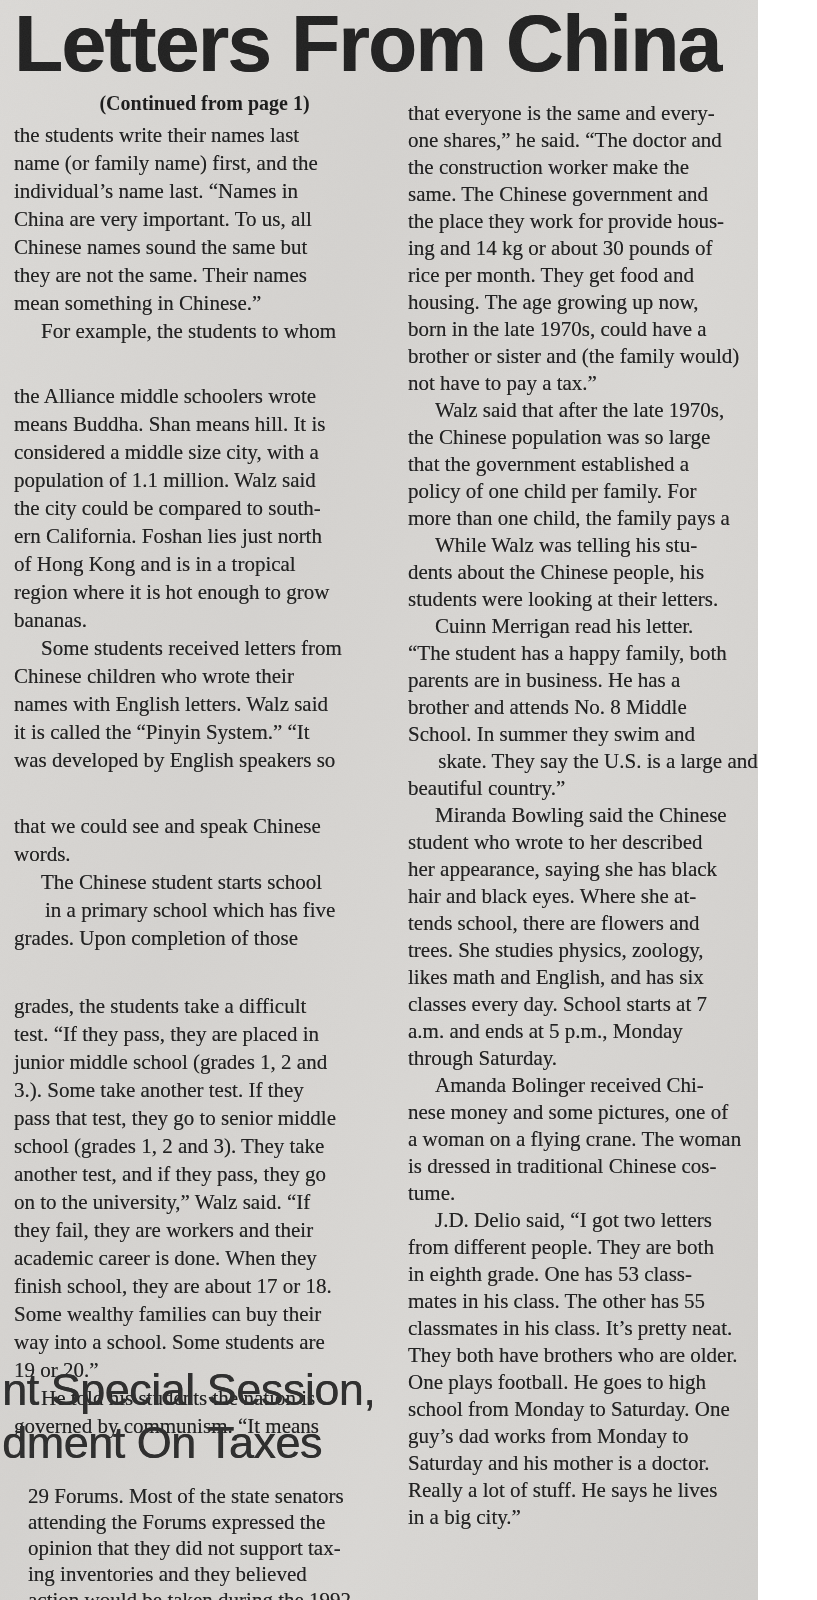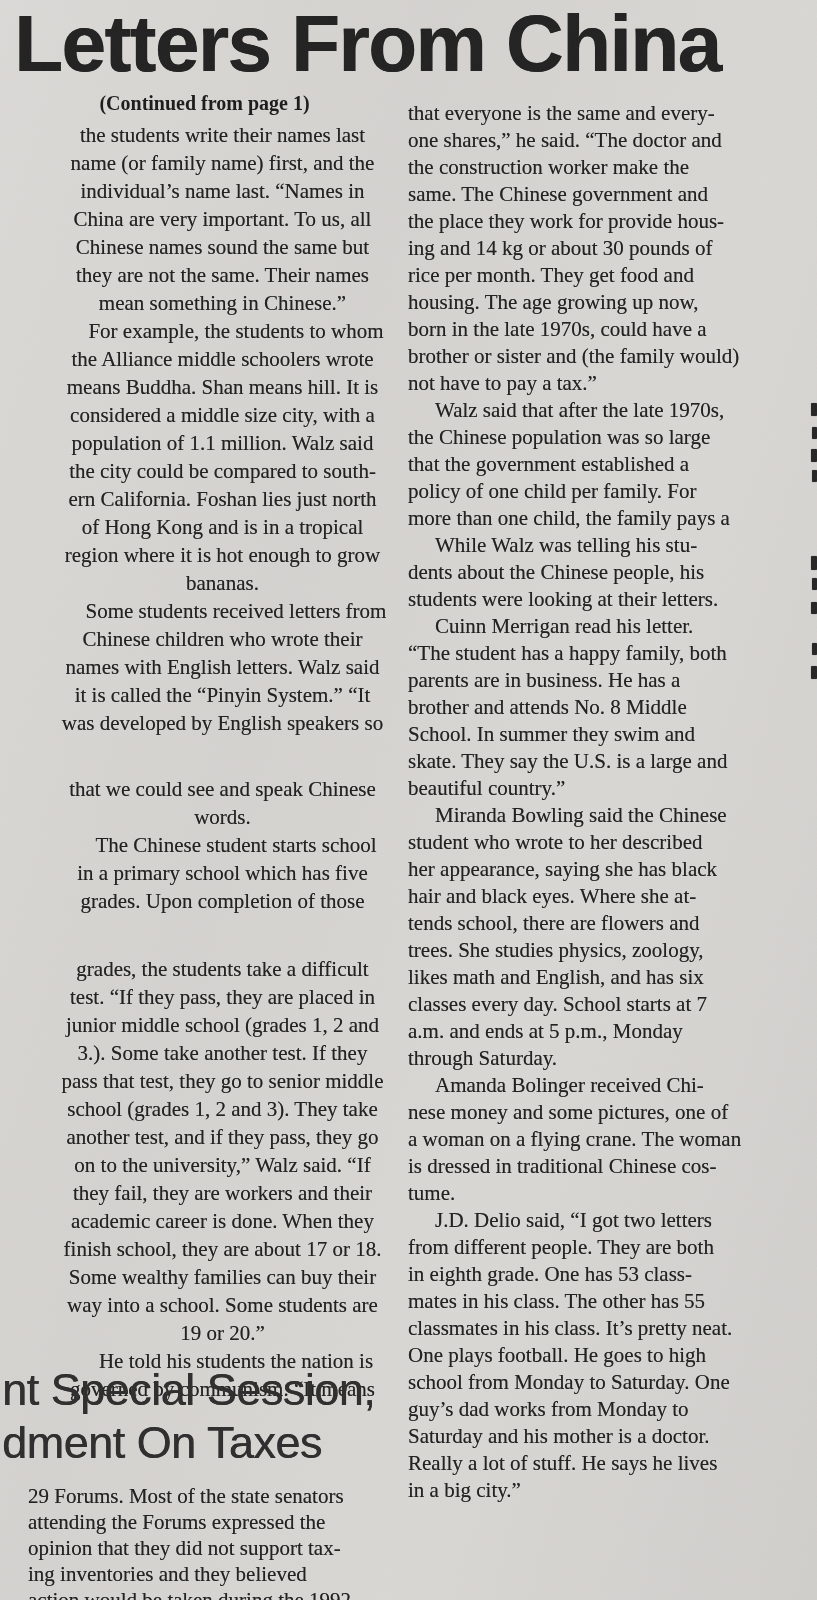--- a/index.html
+++ b/index.html
@@ -1,18 +1,18 @@
 <!DOCTYPE html>
 <html lang="en"><head>
 <meta charset="utf-8">
 <style>
   html,body{margin:0;padding:0;}
   #page{
     position:relative;
-    width:817px;height:1600px;
+    width:758px;height:1600px;
     overflow:hidden;
     background:linear-gradient(105deg,#dcdad7 0%,#d5d3d0 35%,#dad8d5 65%,#d1cfcc 100%);
     font-family:"Liberation Serif",serif;
     color:#1c1c1c;
   }
   .headline{
     position:absolute;left:14px;top:4px;
     font-family:"Liberation Sans",sans-serif;
     font-weight:bold;font-size:80px;line-height:1;
     letter-spacing:-1.5px;color:#1f1f1f;
@@ -23,21 +23,21 @@
     position:absolute;left:18px;top:92px;width:373px;
     text-align:center;font-weight:bold;font-size:20px;
     color:#181818;
   }
   .col{
     position:absolute;
     font-size:21px;
     color:#1d1d1d;
     text-shadow:0 0 0.5px rgba(25,25,25,.55);
   }
-  #left-col{left:36px;top:121px;width:373px;line-height:28px;text-align:center;}
+  #left-col{left:14px;top:121px;width:373px;line-height:28px;}
   #right-col{left:408px;top:100px;width:380px;line-height:27px;}
   .line{white-space:nowrap;}
   .line.indent{text-indent:27px;}
   .subhead{
     position:absolute;left:2px;top:1363px;
     font-family:"Liberation Sans",sans-serif;
     font-weight:400;font-size:45px;line-height:53px;
     letter-spacing:-0.5px;color:#2b2b2b;
     text-shadow:0.4px 0 0 currentColor;
     white-space:nowrap;
@@ -63,42 +63,42 @@
         <div class="line" style="word-spacing: 0px;">the students write their names last</div>
         <div class="line" style="word-spacing: 0px;">name (or family name) first, and the</div>
         <div class="line" style="word-spacing: 0px;">individual’s name last. “Names in</div>
         <div class="line" style="word-spacing: 0px;">China are very important. To us, all</div>
         <div class="line" style="word-spacing: 0px;">Chinese names sound the same but</div>
         <div class="line" style="word-spacing: 0px;">they are not the same. Their names</div>
         <div class="line endline">mean something in Chinese.”</div>
       </div>
       <div>
         <div class="line indent" style="word-spacing: 0px;">For example, the students to whom</div>
-        <div class="line" style="word-spacing: 0px;">the Alliance middle schoolers wrote</div>
+        <div class="line" style="word-spacing: 0px; margin-top: 37px;">the Alliance middle schoolers wrote</div>
         <div class="line" style="word-spacing: 0px;">means Buddha. Shan means hill. It is</div>
         <div class="line" style="word-spacing: 0px;">considered a middle size city, with a</div>
         <div class="line" style="word-spacing: 0px;">population of 1.1 million. Walz said</div>
         <div class="line" style="word-spacing: 0px;">the city could be compared to south-</div>
         <div class="line" style="word-spacing: 0px;">ern California. Foshan lies just north</div>
         <div class="line" style="word-spacing: 0px;">of Hong Kong and is in a tropical</div>
         <div class="line" style="word-spacing: 0px;">region where it is hot enough to grow</div>
         <div class="line endline">bananas.</div>
       </div>
       <div>
         <div class="line indent" style="word-spacing: 0px;">Some students received letters from</div>
         <div class="line" style="word-spacing: 0px;">Chinese children who wrote their</div>
         <div class="line" style="word-spacing: 0px;">names with English letters. Walz said</div>
         <div class="line" style="word-spacing: 0px;">it is called the “Pinyin System.” “It</div>
         <div class="line" style="word-spacing: 0px;">was developed by English speakers so</div>
         <div class="line" style="word-spacing: 0px; margin-top: 38px;">that we could see and speak Chinese</div>
         <div class="line endline">words.</div>
       </div>
       <div>
         <div class="line indent" style="word-spacing: 0px;">The Chinese student starts school</div>
-        <div class="line" style="word-spacing: 0px;">in a primary school which has five</div>
+        <div class="line" style="word-spacing: 0px; margin-left: 31px;">in a primary school which has five</div>
         <div class="line" style="word-spacing: 0px;">grades. Upon completion of those</div>
         <div class="line" style="word-spacing: 0px; margin-top: 40px;">grades, the students take a difficult</div>
         <div class="line" style="word-spacing: 0px;">test. “If they pass, they are placed in</div>
         <div class="line" style="word-spacing: 0px;">junior middle school (grades 1, 2 and</div>
         <div class="line" style="word-spacing: 0px;">3.). Some take another test. If they</div>
         <div class="line" style="word-spacing: 0px;">pass that test, they go to senior middle</div>
         <div class="line" style="word-spacing: 0px;">school (grades 1, 2 and 3). They take</div>
         <div class="line" style="word-spacing: 0px;">another test, and if they pass, they go</div>
         <div class="line" style="word-spacing: 0px;">on to the university,” Walz said. “If</div>
         <div class="line" style="word-spacing: 0px;">they fail, they are workers and their</div>
@@ -139,21 +139,21 @@
         <div class="line indent" style="word-spacing: 0px;">While Walz was telling his stu-</div>
         <div class="line" style="word-spacing: 0px;">dents about the Chinese people, his</div>
         <div class="line endline">students were looking at their letters.</div>
       </div>
       <div>
         <div class="line indent" style="word-spacing: 0px;">Cuinn Merrigan read his letter.</div>
         <div class="line" style="word-spacing: 0px;">“The student has a happy family, both</div>
         <div class="line" style="word-spacing: 0px;">parents are in business. He has a</div>
         <div class="line" style="word-spacing: 0px;">brother and attends No. 8 Middle</div>
         <div class="line" style="word-spacing: 0px;">School. In summer they swim and</div>
-        <div class="line" style="word-spacing: 0px;">skate. They say the U.S. is a large and</div>
+        <div class="line" style="word-spacing: 0px; text-align: center;">skate. They say the U.S. is a large and</div>
         <div class="line endline">beautiful country.”</div>
       </div>
       <div>
         <div class="line indent" style="word-spacing: 0px;">Miranda Bowling said the Chinese</div>
         <div class="line" style="word-spacing: 0px;">student who wrote to her described</div>
         <div class="line" style="word-spacing: 0px;">her appearance, saying she has black</div>
         <div class="line" style="word-spacing: 0px;">hair and black eyes. Where she at-</div>
         <div class="line" style="word-spacing: 0px;">tends school, there are flowers and</div>
         <div class="line" style="word-spacing: 0px;">trees. She studies physics, zoology,</div>
         <div class="line" style="word-spacing: 0px;">likes math and English, and has six</div>
@@ -167,20 +167,21 @@
         <div class="line" style="word-spacing: 0px;">a woman on a flying crane. The woman</div>
         <div class="line" style="word-spacing: 0px;">is dressed in traditional Chinese cos-</div>
         <div class="line endline">tume.</div>
       </div>
       <div>
         <div class="line indent" style="word-spacing: 0px;">J.D. Delio said, “I got two letters</div>
         <div class="line" style="word-spacing: 0px;">from different people. They are both</div>
         <div class="line" style="word-spacing: 0px;">in eighth grade. One has 53 class-</div>
         <div class="line" style="word-spacing: 0px;">mates in his class. The other has 55</div>
         <div class="line" style="word-spacing: 0px;">classmates in his class. It’s pretty neat.</div>
+        <div class="line" style="word-spacing: 0px;">They both have brothers who are older.</div>
         <div class="line" style="word-spacing: 0px;">One plays football. He goes to high</div>
         <div class="line" style="word-spacing: 0px;">school from Monday to Saturday. One</div>
         <div class="line" style="word-spacing: 0px;">guy’s dad works from Monday to</div>
         <div class="line" style="word-spacing: 0px;">Saturday and his mother is a doctor.</div>
         <div class="line" style="word-spacing: 0px;">Really a lot of stuff. He says he lives</div>
         <div class="line endline">in a big city.”</div>
       </div>
     </div>
 
   <div class="subhead">

